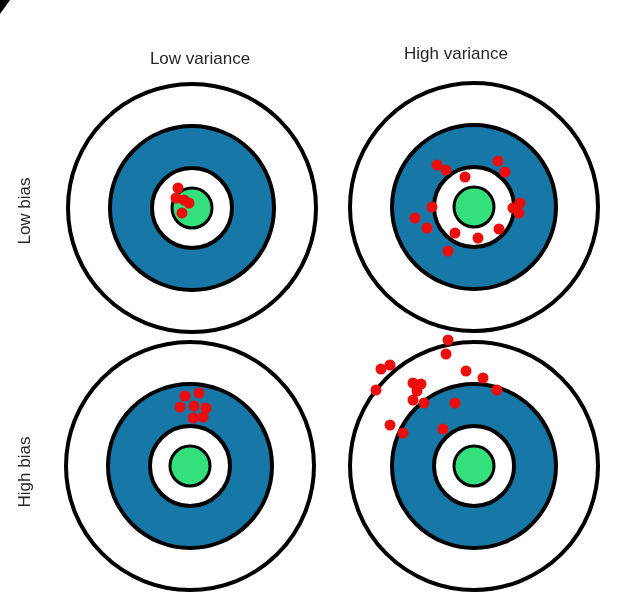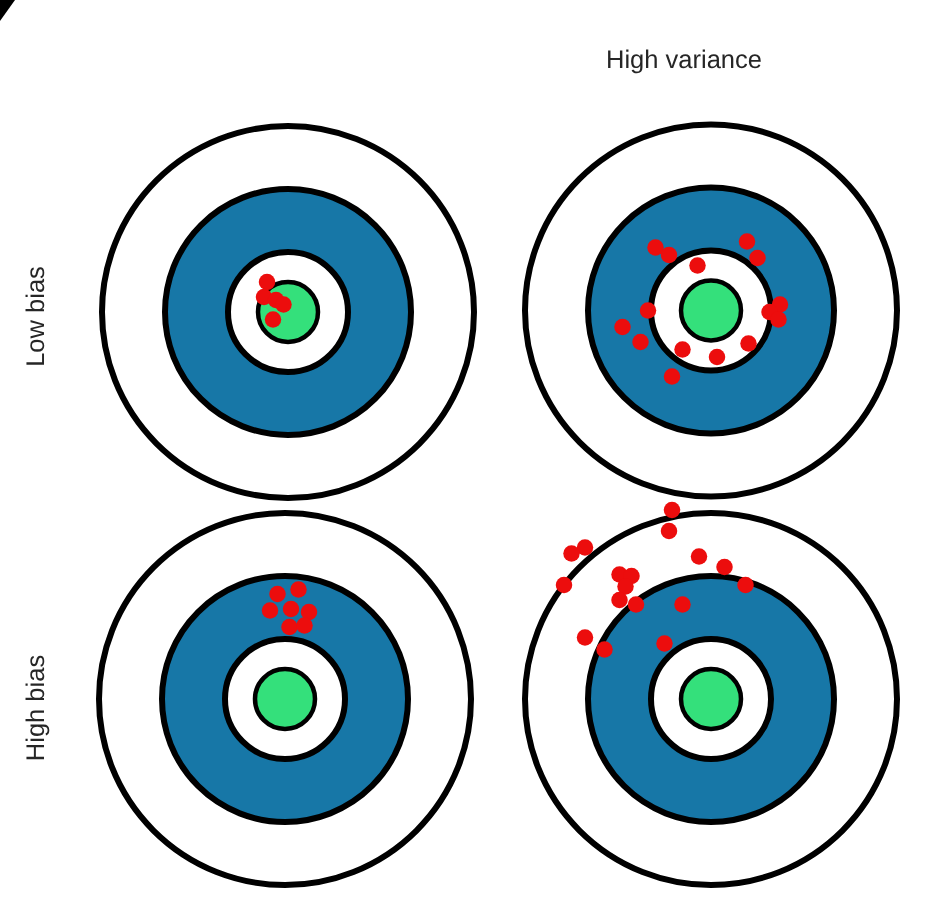--- a/index.html
+++ b/index.html
@@ -100,22 +100,23 @@
         <circle cx="376" cy="390" r="5.5" fill="#ec0d0d"></circle>
         <circle cx="413" cy="400" r="5.5" fill="#ec0d0d"></circle>
         <circle cx="424" cy="403" r="5.5" fill="#ec0d0d"></circle>
         <circle cx="455" cy="403" r="5.5" fill="#ec0d0d"></circle>
         <circle cx="390" cy="425" r="5.5" fill="#ec0d0d"></circle>
         <circle cx="403" cy="433" r="5.5" fill="#ec0d0d"></circle>
         <circle cx="443" cy="429" r="5.5" fill="#ec0d0d"></circle>
       </g>
     </svg>
 
+  <div class="label" style="left:200px; top:58px;">Low variance</div>
 
-  <div class="label" style="left:456px; top:40px;">High variance</div>
+  <div class="label" style="left:456px; top:53px;">High variance</div>
 
   <div class="label rot" style="left:24px; top:211px;">Low bias</div>
 
   <div class="label rot" style="left:24px; top:472px;">High bias</div>
 
   <div class="corner-mark"></div>
 
 </div>
 
 </body></html>

